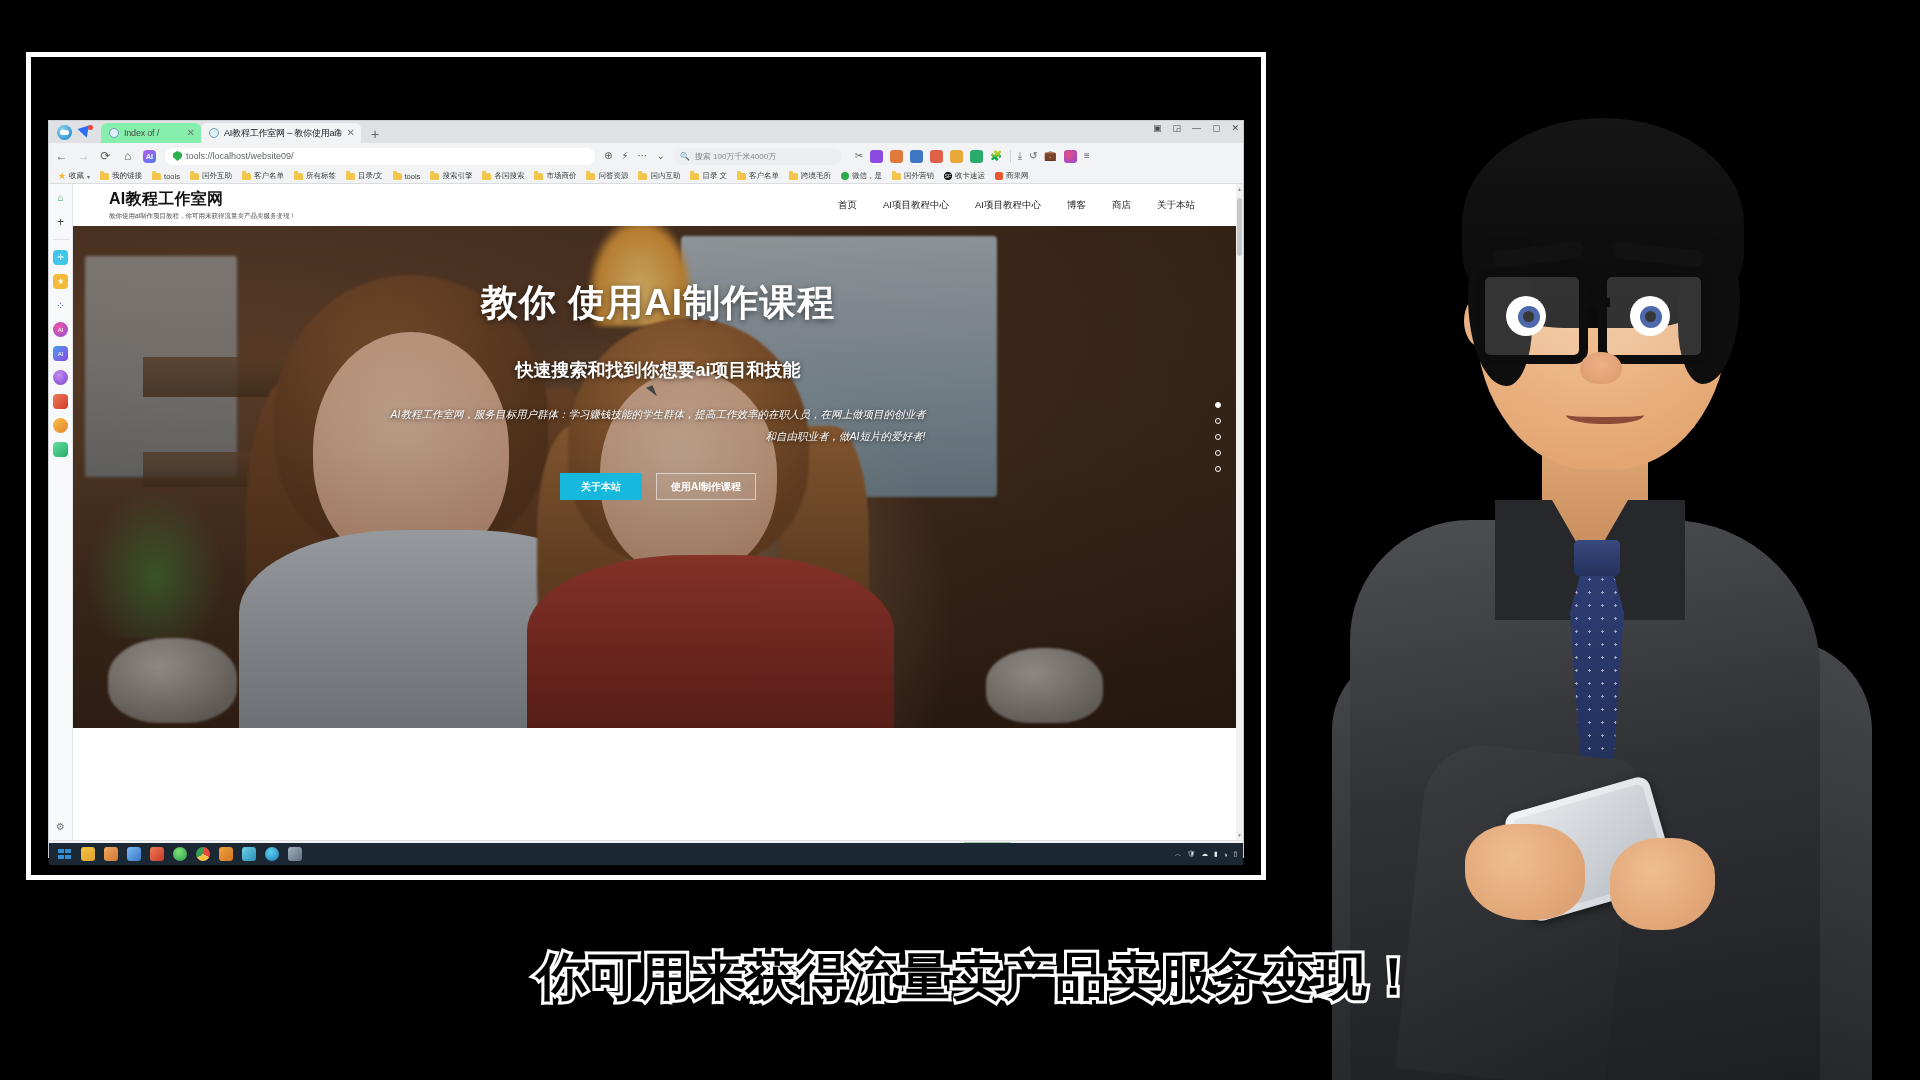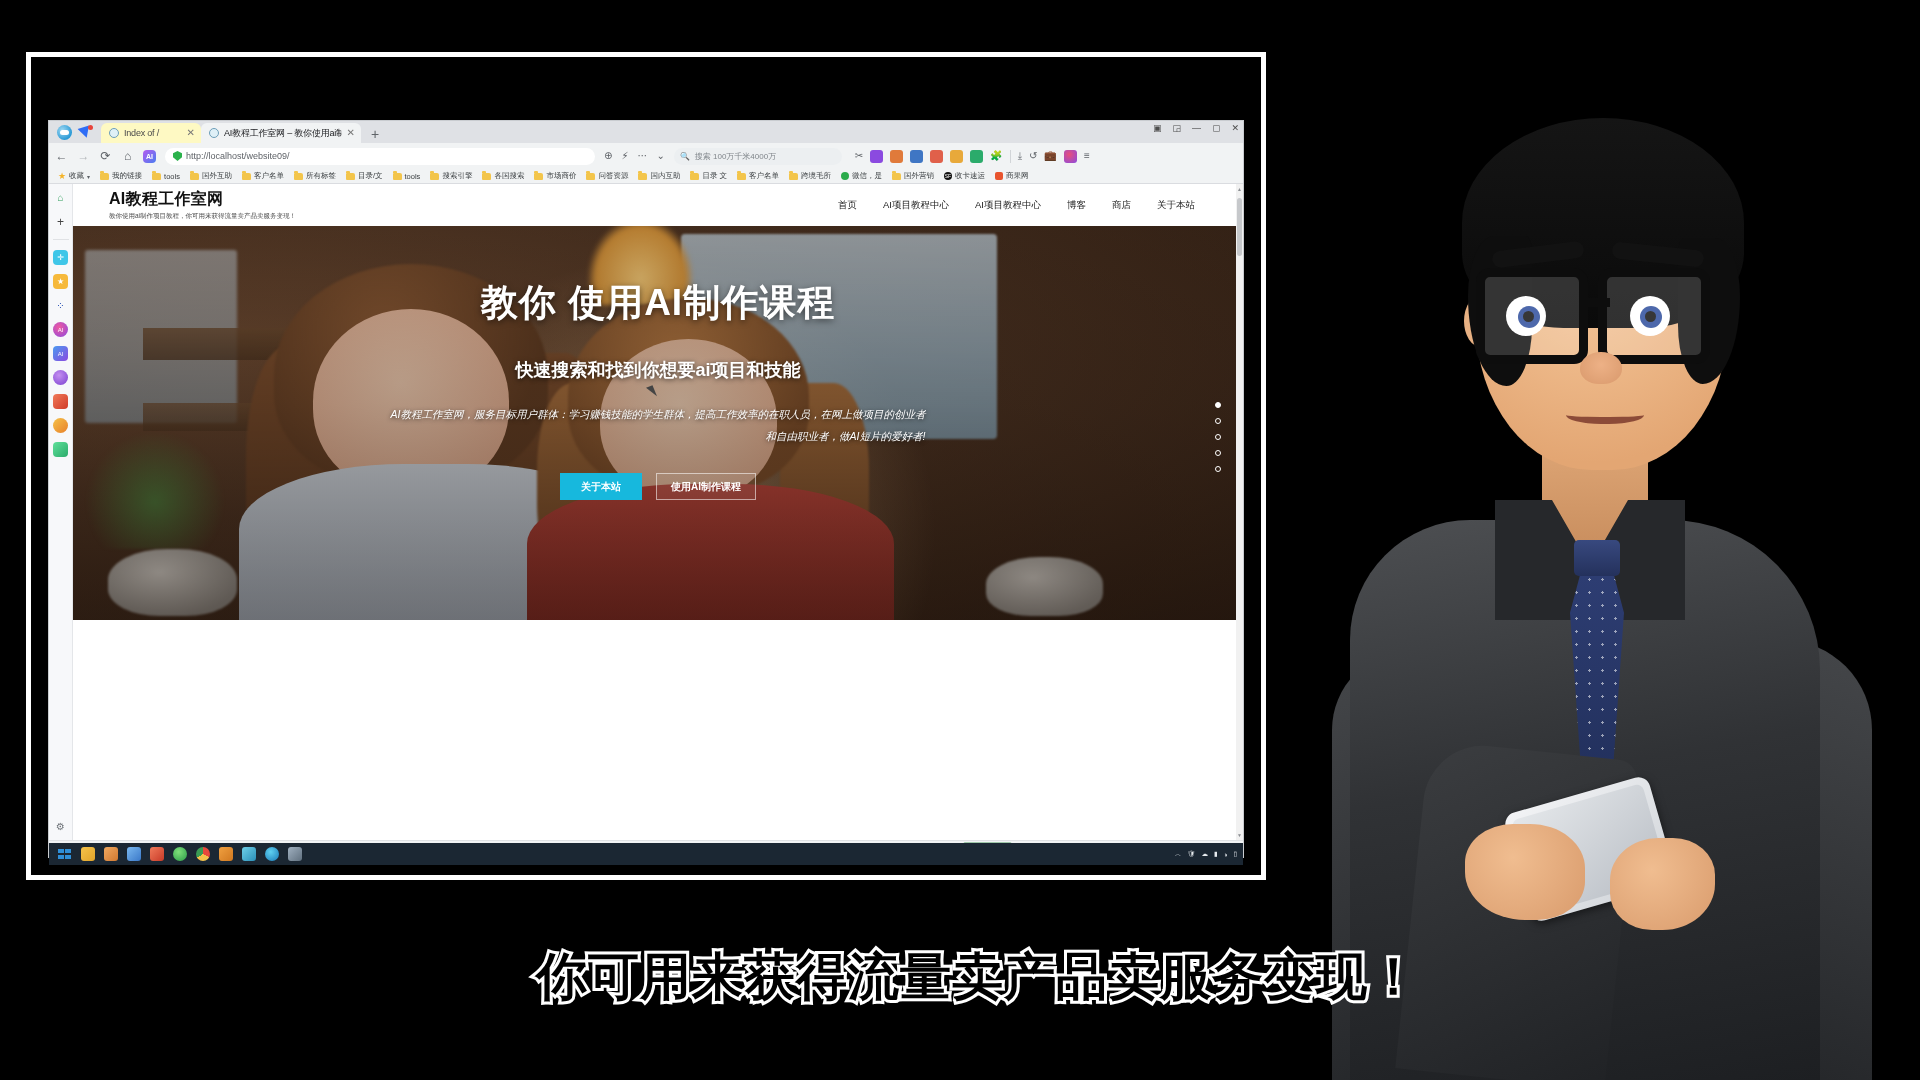--- a/index.html
+++ b/index.html
@@ -45,21 +45,21 @@
      margin: 0 5px 3px 2px; position: relative; }
   .brand-ico:after { content:""; position:absolute; left:3px; top:5px; width:9px; height:5px;
      background:#fff; border-radius:3px; }
   .brand-ico2 { width: 12px; height: 12px; margin: 0 10px 4px 2px; position: relative; }
   .brand-ico2 .tri { width:0;height:0;border-left:6px solid transparent;border-right:6px solid transparent;
      border-top:11px solid #2f6df6; transform: rotate(-18deg); }
   .brand-ico2 .dot { position:absolute; right:-2px; top:-2px; width:5px;height:5px;border-radius:50%;background:#e8453c;}
   .tab {
     height: 20px; display: flex; align-items: center; gap: 5px;
     padding: 0 6px 0 8px; font-size: 9px; color: #4a4a4a;
-    background: #fef9c3; border-radius: 6px 6px 0 0;
+    background: #86efac; border-radius: 6px 6px 0 0;
     max-width: 160px; min-width: 100px; position: relative;
   }
   .tab.active { background: #f1f3f4; color: #202124; }
   .tab .fav { width: 10px; height: 10px; border-radius: 50%; flex: 0 0 10px;
      border: 1.3px solid #6d9eb8; background: #dff0f7; }
   .tab .ttl { white-space: nowrap; overflow: hidden; text-overflow: clip;
      flex: 1; font-size: 9px; letter-spacing: -.2px; }
   .tab .x { font-size: 10px; color: #777; flex: 0 0 auto; line-height: 1; }
   .newtab { font-size: 14px; color: #5f6368; padding: 0 10px 2px 10px; line-height: 1; }
   .win-ctrls { position: absolute; right: 4px; top: 3px; display: flex; gap: 11px;
@@ -116,21 +116,21 @@
   .site-hdr { height: 42px; background:#fff; display:flex; align-items:center;
      padding: 0 26px 0 36px; }
   .logo-blk { flex: 0 0 auto; }
   .logo-ttl { font-size: 16px; font-weight: bold; color: #111; letter-spacing: .3px; }
   .logo-sub { font-size: 6.5px; color: #4a4a4a; margin-top: 2px; }
   .navmenu { margin-left: auto; display: flex; gap: 26px; align-items: center;
      font-size: 9.5px; color: #222; padding-right: 22px;}
   .navmenu span { white-space: nowrap; }
 
   
-  .hero { position: relative; height: 394px; overflow: hidden; }
+  .hero { position: relative; height: 502px; overflow: hidden; }
   .hero-bg { position: absolute; inset: 0; }
   
   .hero-bg .base { position:absolute; inset:0;
     background:
       radial-gradient(circle at 50% 78%, rgba(255,208,150,.55), rgba(0,0,0,0) 42%),
       radial-gradient(ellipse at 14% 30%, #6d4a31 0%, #4a3120 45%, #2e1d12 100%),
       linear-gradient(105deg,#5c3c26 0%,#7a5738 28%,#8a6642 50%,#6a4630 74%,#3d2718 100%);
   }
   .hero-bg .winlight { position:absolute; left:52%; top:2%; width:27%; height:52%;
      background: linear-gradient(180deg,#cfe4f2,#a9cde4 60%, #8fb9d3);
@@ -365,21 +365,21 @@
 
         <div class="toolbar">
           <span class="nav-btn">←</span>
           <span class="nav-btn dim">→</span>
           <span class="nav-btn">⟳</span>
           <span class="nav-btn">⌂</span>
           <span class="prof-ico">AI</span>
 
           <div class="omnibox">
             <span class="shield"></span>
-            <span class="urltxt">http://localhost/website09/</span>
+            <span class="urltxt">tools://localhost/website09/</span>
           </div>
 
           <span class="tb-ico">⊕</span>
           <span class="tb-ico">⚡</span>
           <span class="tb-ico">⋯</span>
           <span class="tb-ico">⌄</span>
 
           <div class="search2">
             <span>🔍</span>
             <span>搜索 100万千米4000万</span>

